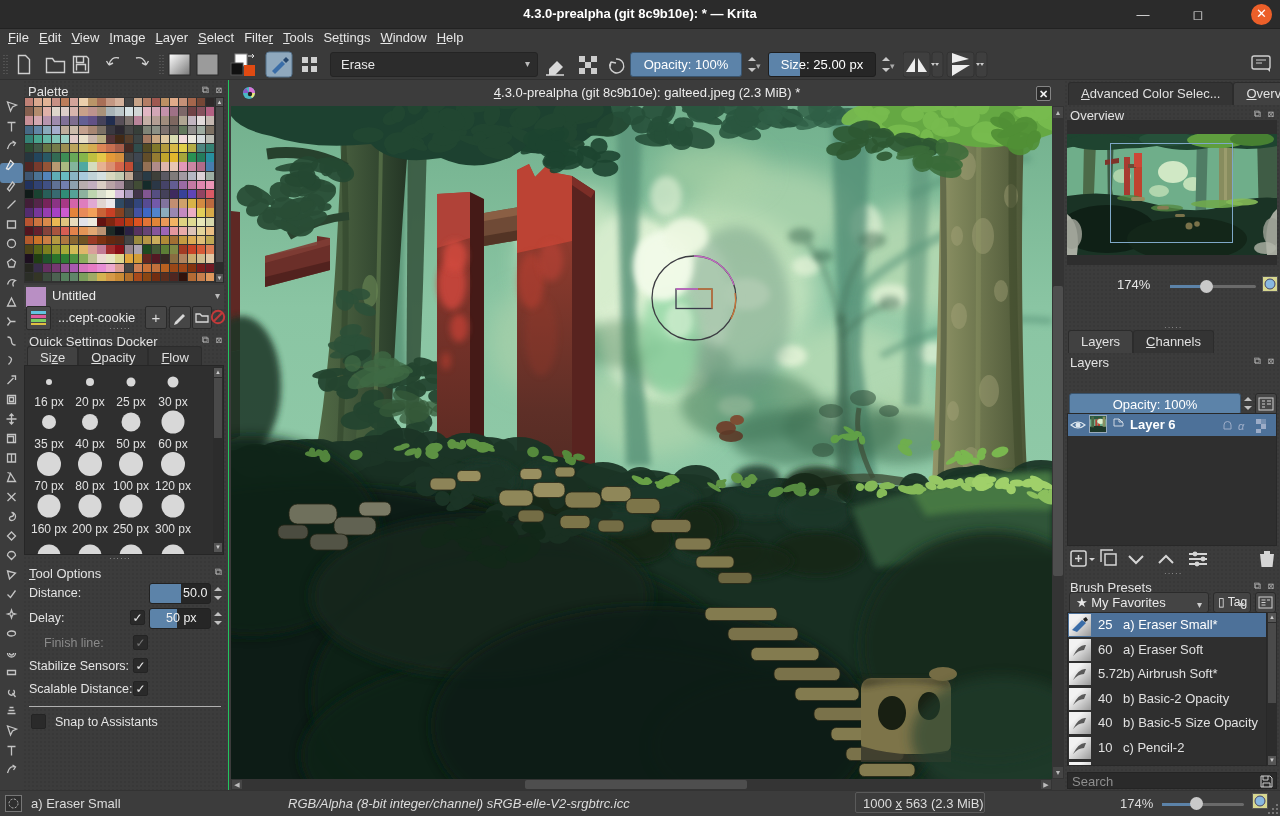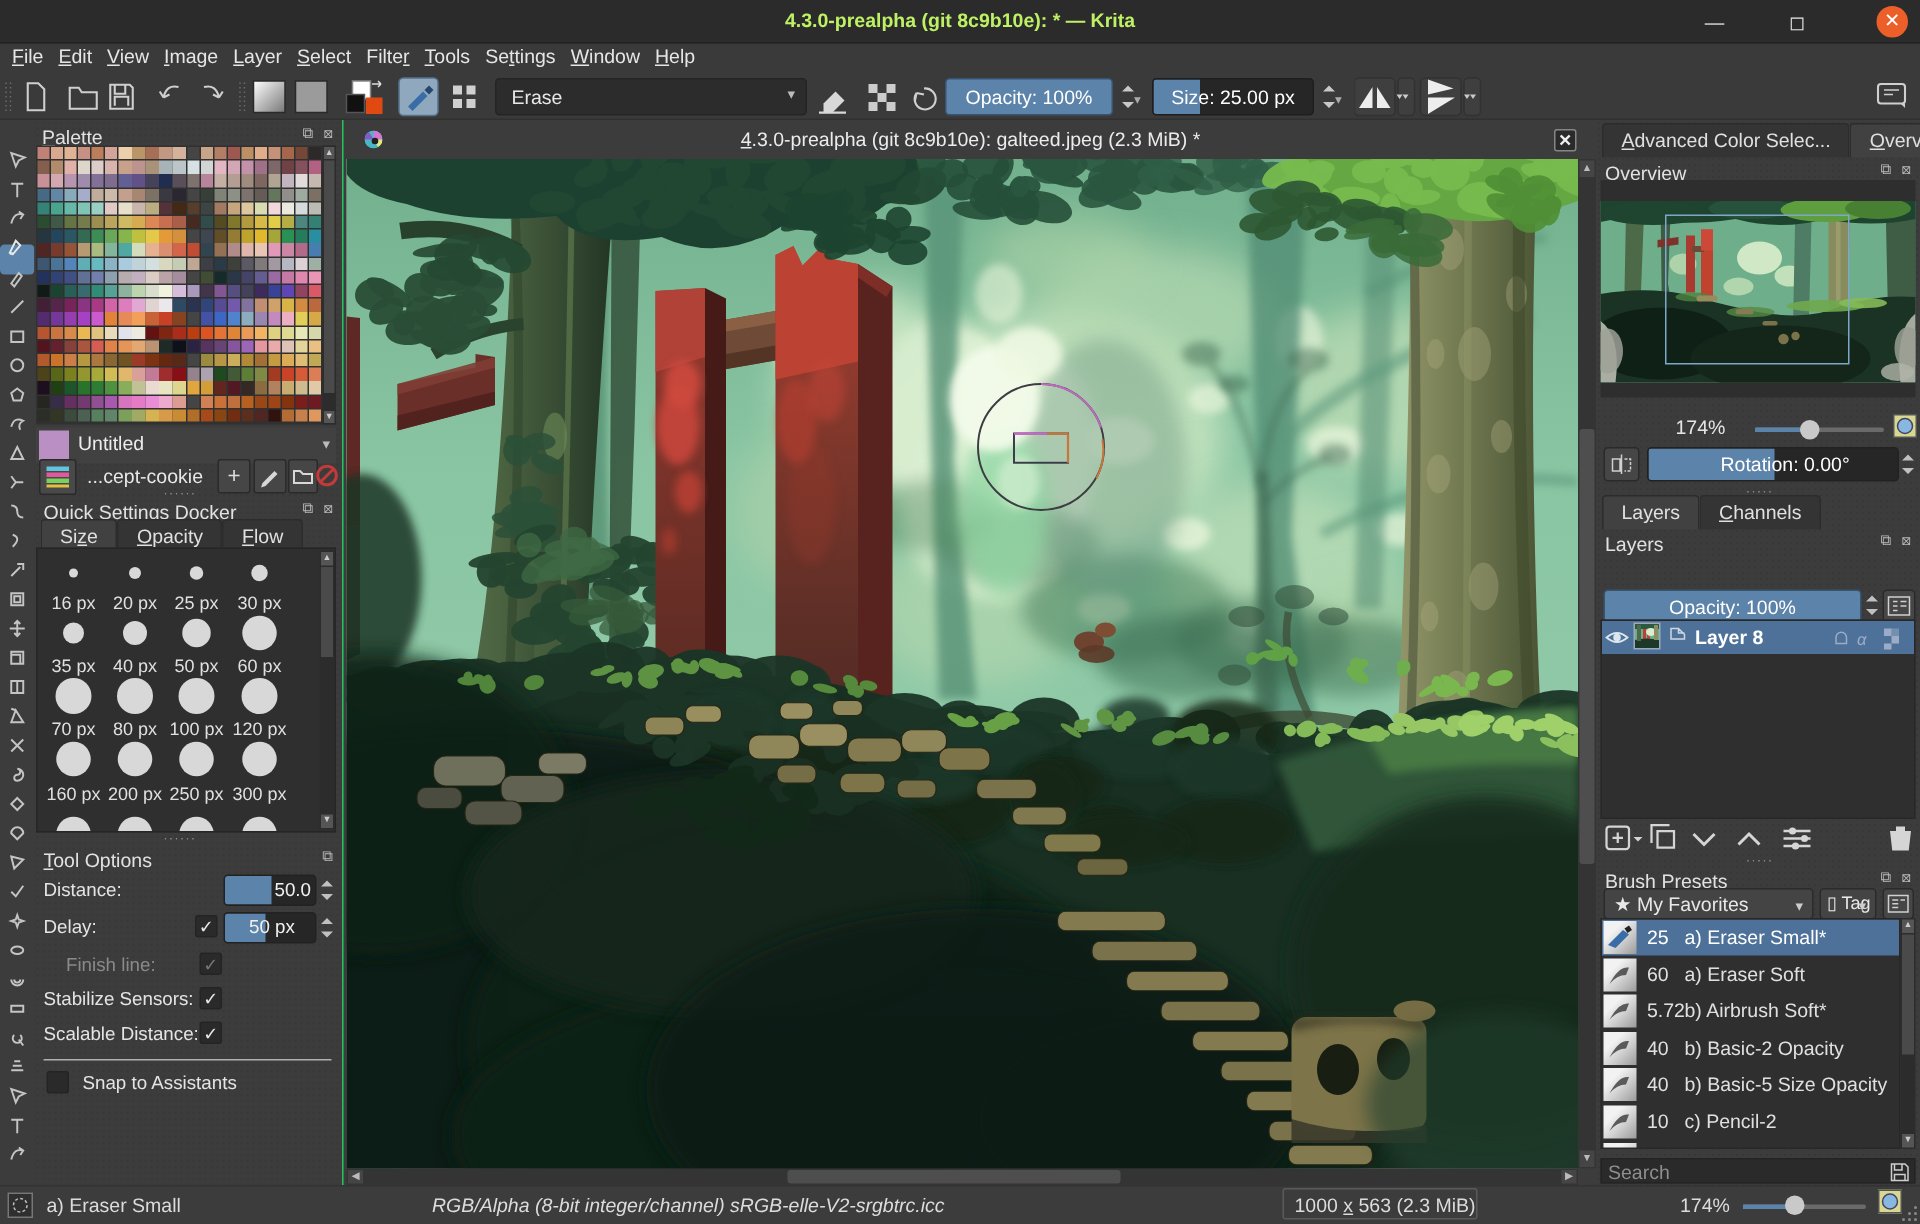--- a/index.html
+++ b/index.html
@@ -5,21 +5,21 @@
   * { margin:0; padding:0; box-sizing:border-box; }
   html,body { width:1280px; height:816px; overflow:hidden; background:#3a3a3a;
     font-family:"Liberation Sans", sans-serif; }
   .abs { position:absolute; }
   #app { position:relative; width:1280px; height:816px; color:#d8d8d8; font-size:13px; }
 
   
   #titlebar { position:absolute; left:0; top:0; width:1280px; height:29px;
     background:#2b2b2b; border-bottom:1px solid #222; }
   #titletext { position:absolute; left:0; right:0; top:6px; text-align:center;
-    color:#bef264; font-weight:bold; font-size:13px; }
+    color:#ffffff; font-weight:bold; font-size:13px; }
   .winbtn { position:absolute; top:0; width:14px; height:29px; color:#e0e0e0; font-size:13px; line-height:29px; text-align:center;}
   #btn-close { position:absolute; right:8px; top:4px; width:21px; height:21px; border-radius:50%;
     background:#ec5f29; color:#fff; text-align:center; line-height:19px; font-size:13px; }
 
   
   #menubar { position:absolute; left:0; top:30px; width:1280px; height:19px; background:#3a3a3a; }
   #menubar span.m { margin:0 0; padding:1px 5px; color:#e6e6e6; font-size:13px; }
   #menubar u { text-decoration:underline; }
 
   
@@ -1598,33 +1598,20 @@
     <div class="abs" style="left:0px; top:196px; width:216px; height:22px; color:#e6e6e6;">
       <span style="position:absolute; left:53px; top:1px;">174%</span>
       <div style="position:absolute; left:106px; top:9px; width:86px; height:3px; background:#6a6a6a; border-radius:2px;"></div>
       <div style="position:absolute; left:106px; top:9px; width:34px; height:3px; background:#5c83a9;"></div>
       <div style="position:absolute; left:136px; top:4px; width:13px; height:13px; border-radius:50%; background:#c9c9c9;"></div>
       <div style="position:absolute; left:198px; top:0px; width:16px; height:16px; background:#d8d890; border:1px solid #555;"><svg width="14" height="14">
             <circle cx="7" cy="7" r="5" fill="#88b8e0" stroke="#446" stroke-width="1"></circle>
           </svg></div>
     </div>
 
-    <div class="abs" style="left:0px; top:218px; width:216px; height:26px;">
-      <div style="position:absolute; left:5px; top:0px; width:24px; height:23px; background:#464646; border:1px solid #2a2a2a; border-radius:3px;"><svg width="22" height="21">
-            <path d="M11 4 v13 M5 7 h5 v8 h-5 z" stroke="#d0d0d0" fill="none"></path>
-            <path d="M13 7 h4 v8 h-4" stroke="#d0d0d0" fill="none" stroke-dasharray="2,1"></path>
-          </svg></div>
-      <div class="spinbox" style="position:absolute; left:34px; top:0px; width:168px; height:23px; overflow:hidden;">
-        <div class="bluefill" style="width:84px;"></div>
-        <span style="position:absolute; left:48px; top:3px; color:#fff;">Rotation: 0.00°</span>
-      </div>
-      <svg width="12" height="23" style="position:absolute; left:202px; top:0;">
-          <path d="M2 9 l4 -4 l4 4 z M2 14 l4 4 l4 -4 z" fill="#c0c0c0"></path>
-        </svg>
-    </div>
     <div class="abs" style="left:100px; top:243px; color:#9a9a9a; font-size:8px; letter-spacing:1px;">·····</div>
 
     <div class="abs" style="left:4px; top:250px;">
       <span class="tab active">La<u>y</u>ers</span><span class="tab"><u>C</u>hannels</span>
     </div>
     <div class="dockhead" style="position:absolute; left:0; top:271px; width:100%;">Layers<span class="hicons">⧉ ⊠</span></div>
 
 
     <div class="abs" style="left:5px; top:313px; width:206px; height:24px;">
       <div style="position:absolute; left:0; top:0; width:172px; height:22px; background:#5c83a9; border:1px solid #39546e; border-radius:3px; color:#fff; text-align:center; line-height:21px;">Opacity:  100%</div>
@@ -1649,21 +1636,21 @@
             <rect x="8" y="5" width="3" height="12" fill="#b5433a"></rect>
             <rect x="12" y="4" width="3" height="13" fill="#c84738"></rect>
             <ellipse cx="16" cy="8" rx="5" ry="4" fill="#d8eecf"></ellipse>
             <path d="M0 16 Q12 13 24 16 L24 24 L0 24 Z" fill="#1d3829"></path>
             <rect x="2" y="1" width="4" height="16" fill="#4e6a48"></rect>
             <rect x="19" y="1" width="4" height="15" fill="#8a8f62"></rect>
           </svg>
         <svg width="13" height="13" style="position:absolute;left:44px;top:1px;">
             <path d="M2 11 v-7 l5 0 l4 4 v3 z M7 4 l0 3 l4 0" fill="none" stroke="#cfd8e2"></path>
           </svg>
-        <span style="position:absolute; left:62px; top:3px; color:#fff; font-weight:bold;">Layer 8</span>
+        <span style="position:absolute; left:62px; top:3px; color:#fff; font-weight:bold;">Layer 6</span>
         <svg width="58" height="22" style="position:absolute;right:0;top:0;" opacity="0.55">
           <path d="M6 15 v-4 a3.5 3.5 0 0 1 7 0 v4 z" fill="none" stroke="#dde"></path>
           <text x="20" y="16" fill="#dde" font-size="11" font-style="italic">α</text>
           <g fill="#dde">
               <rect x="38" y="5" width="5" height="5"></rect>
               <rect x="43" y="10" width="5" height="5"></rect>
               <rect x="38" y="15" width="5" height="4"></rect>
               <rect x="43" y="5" width="5" height="5" opacity="0.5"></rect>
             </g>
         </svg>

